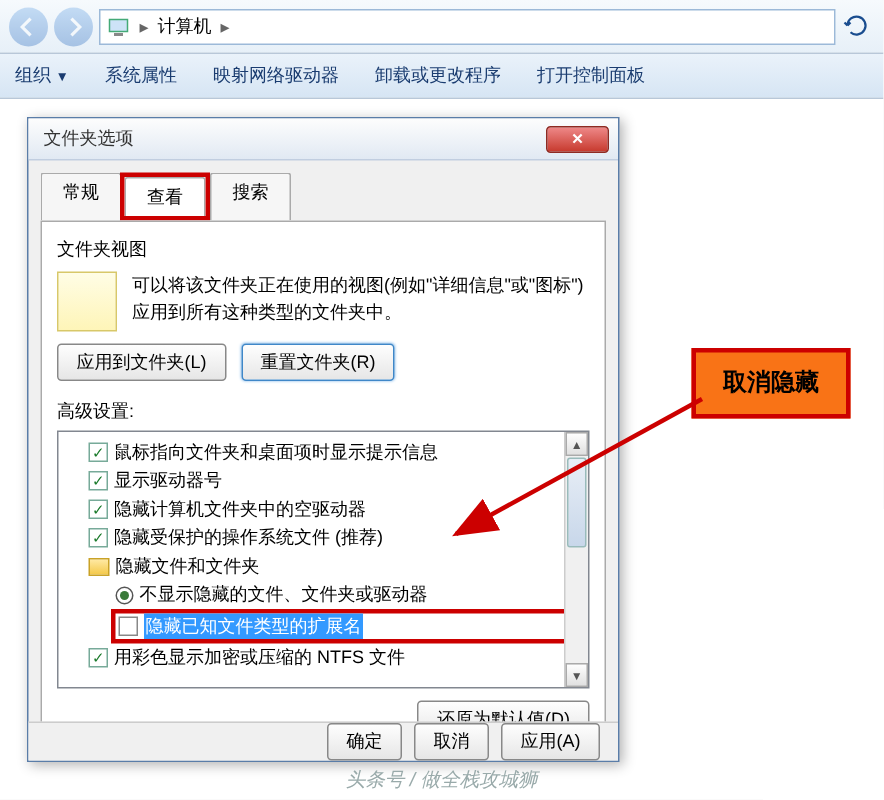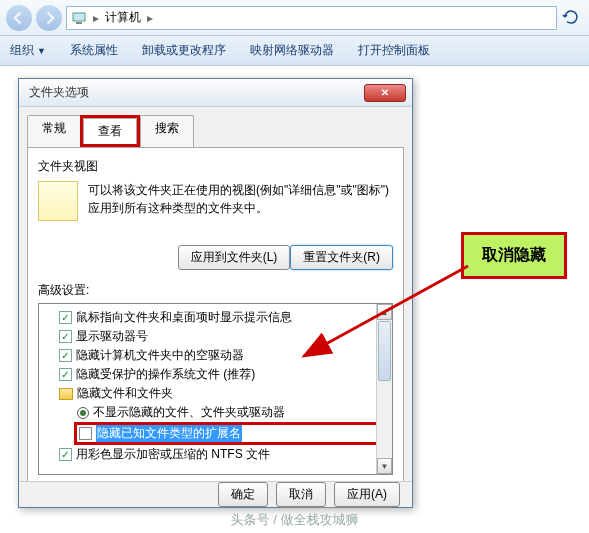--- a/index.html
+++ b/index.html
@@ -29,21 +29,21 @@
 .tab { padding: 4px 14px; border: 1px solid #aaa; border-bottom: none; background: #f6f6f6; margin-right: -1px; border-radius: 2px 2px 0 0; font-family: Liberation Mono, monospace; }
 .tab.active { background: #fff; position: relative; z-index: 2; }
 .tab-highlight { border: 3px solid #c00; padding: 0; }
 .tab-highlight .tab { margin: 0; }
 
 .tab-body { margin: 0 8px 8px 8px; background: #fff; border: 1px solid #aaa; padding: 10px; height: 340px; position: relative; }
 .group-title { font-size: 12px; color: #000; margin-bottom: 6px; }
 .fv-row { display: flex; gap: 10px; }
 .fv-icon { width: 40px; height: 40px; background: linear-gradient(#fffde5, #fef5b8); border: 1px solid #d8c869; }
 .fv-text { flex: 1; line-height: 1.5; }
-.fv-btns { display: flex; justify-content: flex-end; margin-top: 24px; }
+.fv-btns { display: flex; gap: 10px; justify-content: flex-start; margin-top: 8px; }
 .btn { padding: 3px 12px; border: 1px solid #888; background: linear-gradient(#fefefe, #e6e6e6); border-radius: 3px; }
 .btn.blue { border-color: #3f87c8; box-shadow: 0 0 2px #7ab4e8; }
 
 .adv-label { margin-top: 12px; }
 .adv-box { margin-top: 4px; border: 1px solid #828790; background: #fff; height: 172px; overflow: hidden; padding: 4px 2px; position: relative; }
 .tree-item { display: flex; align-items: center; gap: 4px; padding: 1px 2px; white-space: nowrap; }
 .indent1 { padding-left: 18px; }
 .indent2 { padding-left: 36px; }
 .chk { width: 13px; height: 13px; border: 1px solid #7a9; display: inline-flex; align-items: center; justify-content: center; font-size: 10px; color: #1a7a2a; background: #fff; }
 .chk.checked::after { content: "✓"; }
@@ -55,24 +55,24 @@
 .red-box-row { border: 3px solid #c00; display: flex; align-items: center; gap: 4px; padding: 0 2px; margin-left: 33px; }
 .scrollbar { position: absolute; right: 0; top: 0; bottom: 0; width: 16px; background: #f0f0f0; border-left: 1px solid #ccc; }
 .sb-btn { height: 16px; background: linear-gradient(#fefefe,#e0e0e0); border: 1px solid #aaa; font-size: 8px; display: flex; align-items: center; justify-content: center; color: #555; }
 .sb-thumb { position: absolute; left: 1px; right: 1px; top: 17px; height: 60px; background: linear-gradient(#e8eef6,#c8d7ea); border: 1px solid #9bb; border-radius: 2px; }
 
 .restore-row { display: flex; justify-content: flex-end; margin-top: 8px; }
 
 .dlg-btns { position: absolute; left: 0; right: 0; bottom: 0; height: 26px; background: #f0f0f0; border-top: 1px solid #ccc; display: flex; align-items: center; justify-content: flex-end; gap: 8px; padding: 0 12px; }
 
 
-.callout { position: absolute; right: 22px; top: 232px; border: 3px solid #c00; padding: 10px 18px; background: #bef264; font-size: 16px; font-weight: bold; color: #000; }
+.callout { position: absolute; right: 22px; top: 232px; border: 3px solid #c00; padding: 10px 18px; background: #f97316; font-size: 16px; font-weight: bold; color: #000; }
 .arrow-svg { position: absolute; left: 300px; top: 262px; pointer-events: none; }
 
-.footer-attr { position: absolute; left: 0; right: 0; bottom: 4px; text-align: center; color: #9aa; font-size: 13px; }
+.footer-attr { position: absolute; left: 0; right: 0; bottom: 4px; text-align: center; color: #9aa; font-size: 13px; font-style: italic; }
 </style>
 </head>
 <body>
 
 <div class="explorer">
   <div class="nav-bar">
     <span class="nav-btn">
         <svg viewBox="0 0 10 10">
           <path d="M6 1 2 5l4 4" stroke="#fff" stroke-width="1.5" fill="none"></path>
         </svg>
@@ -97,22 +97,22 @@
     <span class="refresh"><svg width="20" height="20" viewBox="0 0 20 20">
           <path d="M4 10a6 6 0 1 1 2 4.5M4 10l-2-2m2 2 2-2" stroke="#1a4d8f" stroke-width="1.5" fill="none"></path>
         </svg></span>
   </div>
   <div class="cmd-bar">
     <span class="cmd-item">
         <span>组织</span>
         <span class="chev">▼</span>
       </span>
     <span class="cmd-item">系统属性</span>
+    <span class="cmd-item">映射网络驱动器</span>
     <span class="cmd-item">卸载或更改程序</span>
-    <span class="cmd-item">映射网络驱动器</span>
     <span class="cmd-item">打开控制面板</span>
   </div>
 </div>
 
 <div class="dialog">
   <div class="titlebar">
     <span class="title-text">文件夹选项</span>
     <span class="close-btn">✕</span>
   </div>
   <div class="tabs">

